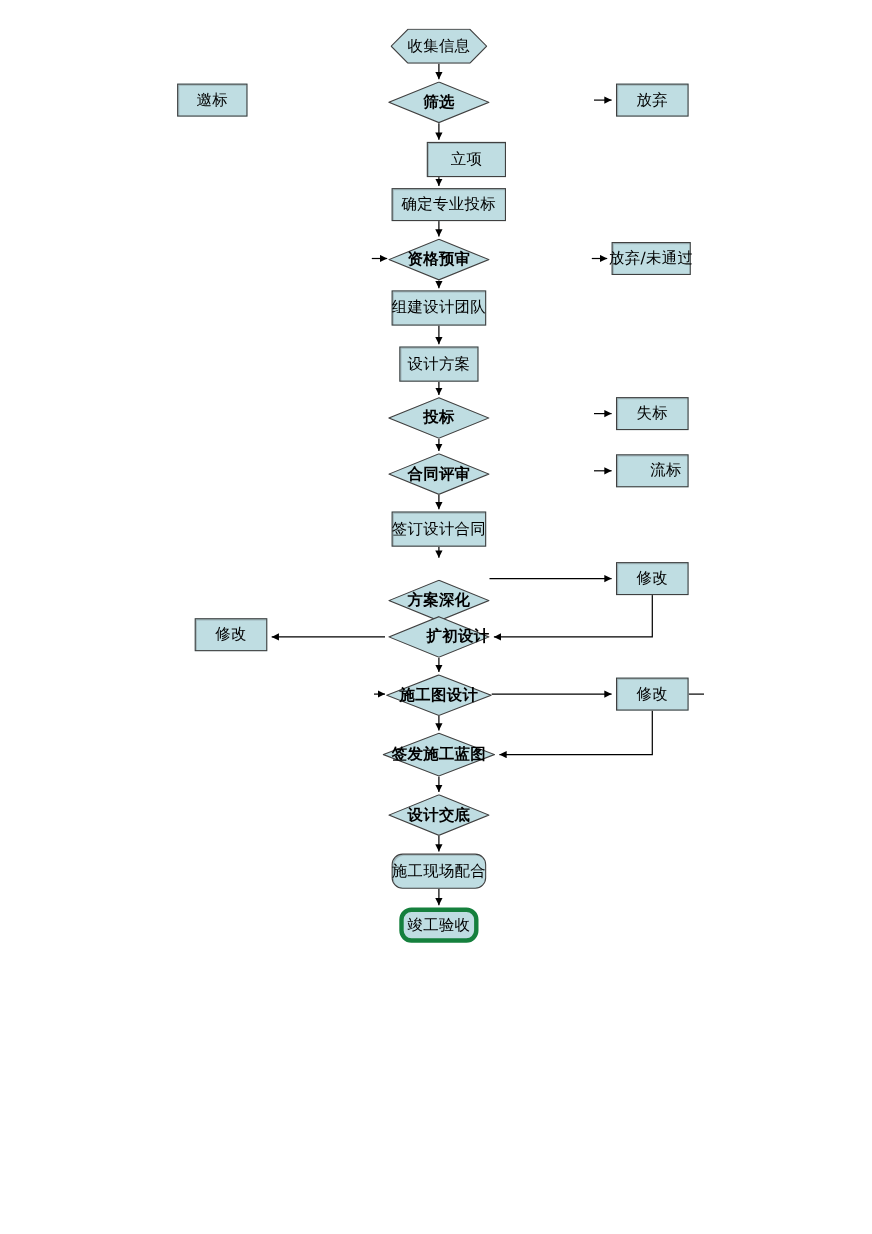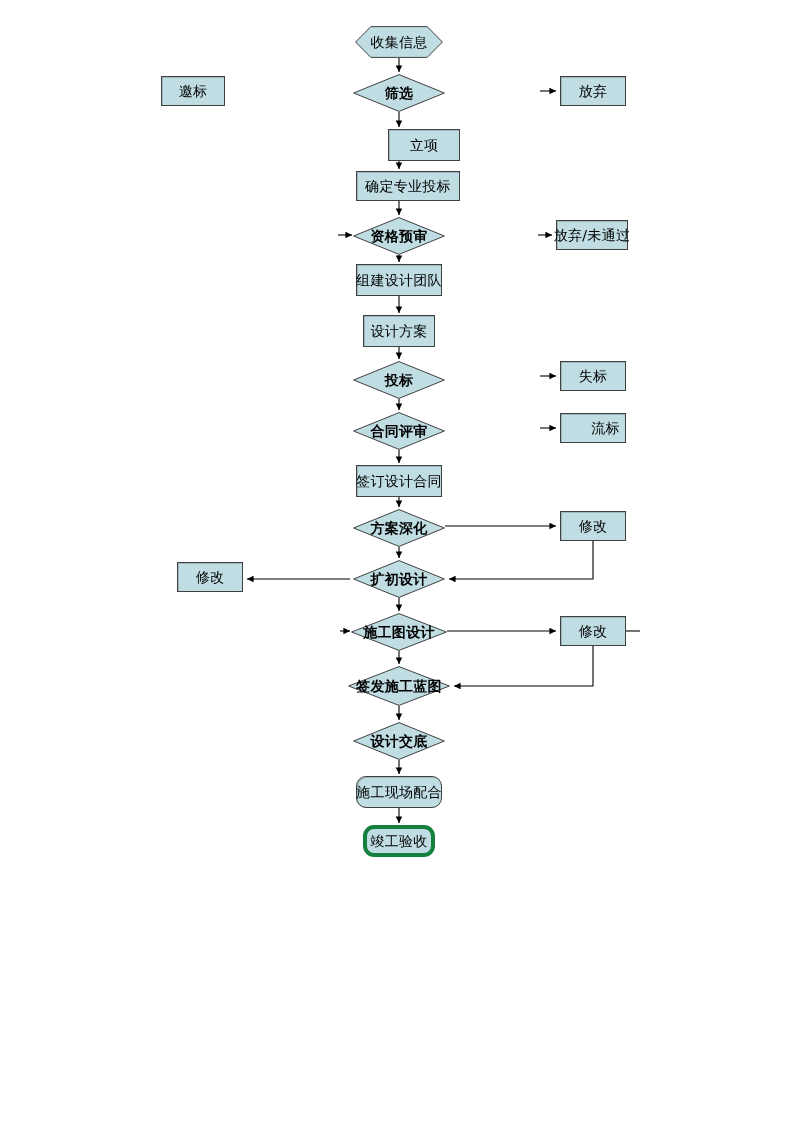--- a/index.html
+++ b/index.html
@@ -166,27 +166,27 @@
       </div>
       <div class="node diamond" style="left: 353px; top: 412px; width: 92px; height: 38px;">
         <svg class="dia-shape" viewBox="0 0 92 38" preserveAspectRatio="none">
           <polygon points="46,0.6 91.4,19 46,37.4 0.6,19" fill="#bfdde2" stroke="#404040" stroke-width="1"></polygon>
         </svg>
         <span class="dia-label">合同评审</span>
       </div>
       <div class="node rect" style="left: 356px; top: 465px; width: 86px; height: 32px;">
         <span>签订设计合同</span>
       </div>
-      <div class="node diamond" style="left: 353px; top: 509px; width: 92px; height: 38px; justify-content: center;">
+      <div class="node diamond" style="left: 353px; top: 527px; width: 92px; height: 38px; justify-content: center;">
         <svg class="dia-shape" viewBox="0 0 92 38" preserveAspectRatio="none">
           <polygon points="46,0.6 91.4,19 46,37.4 0.6,19" fill="#bfdde2" stroke="#404040" stroke-width="1"></polygon>
         </svg>
         <span class="dia-label">方案深化</span>
       </div>
-      <div class="node diamond" style="left: 353px; top: 560px; width: 92px; height: 38px;">
+      <div class="node diamond" style="left: 353px; top: 560px; width: 92px; height: 38px; justify-content: flex-end;">
         <svg class="dia-shape" viewBox="0 0 92 38" preserveAspectRatio="none">
           <polygon points="46,0.6 91.4,19 46,37.4 0.6,19" fill="#bfdde2" stroke="#404040" stroke-width="1"></polygon>
         </svg>
         <span class="dia-label">扩初设计</span>
       </div>
       <div class="node diamond" style="left: 351px; top: 613px; width: 96px; height: 38px;">
         <svg class="dia-shape" viewBox="0 0 96 38" preserveAspectRatio="none">
           <polygon points="48,0.6 95.4,19 48,37.4 0.6,19" fill="#bfdde2" stroke="#404040" stroke-width="1"></polygon>
         </svg>
         <span class="dia-label">施工图设计</span>

